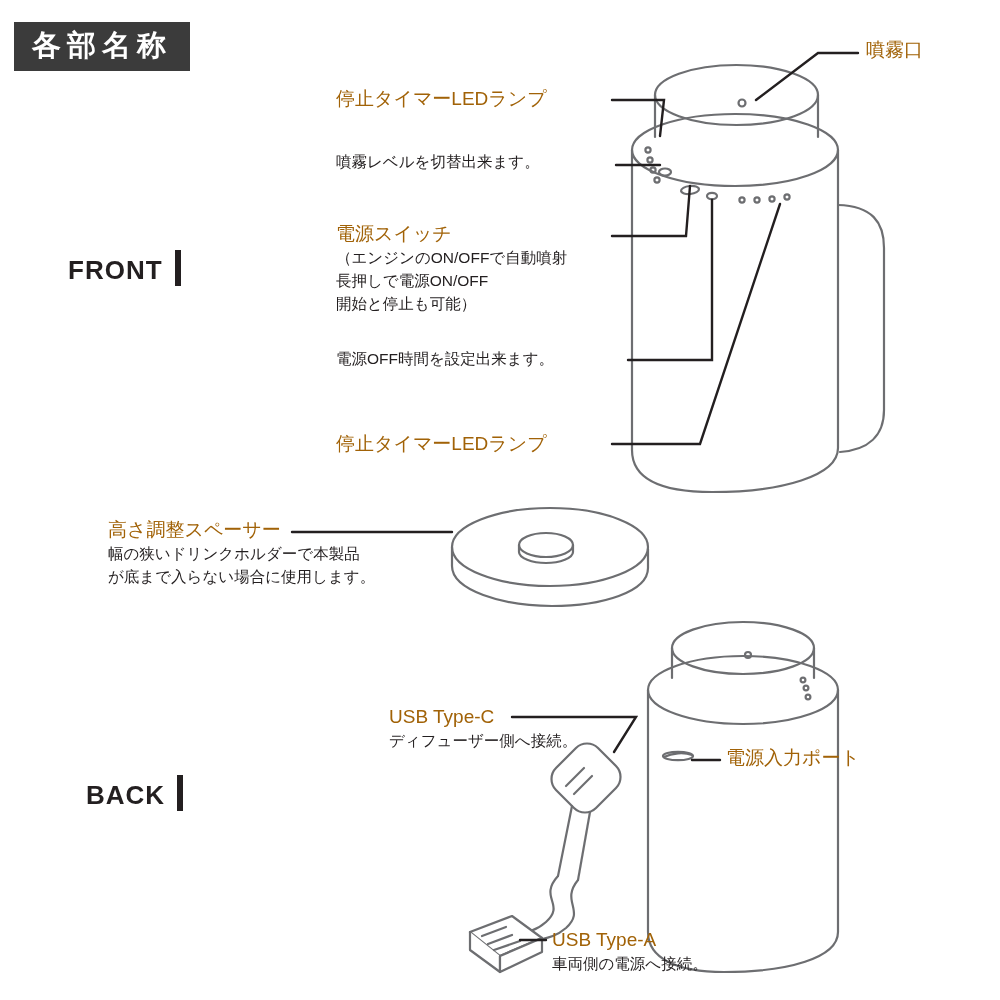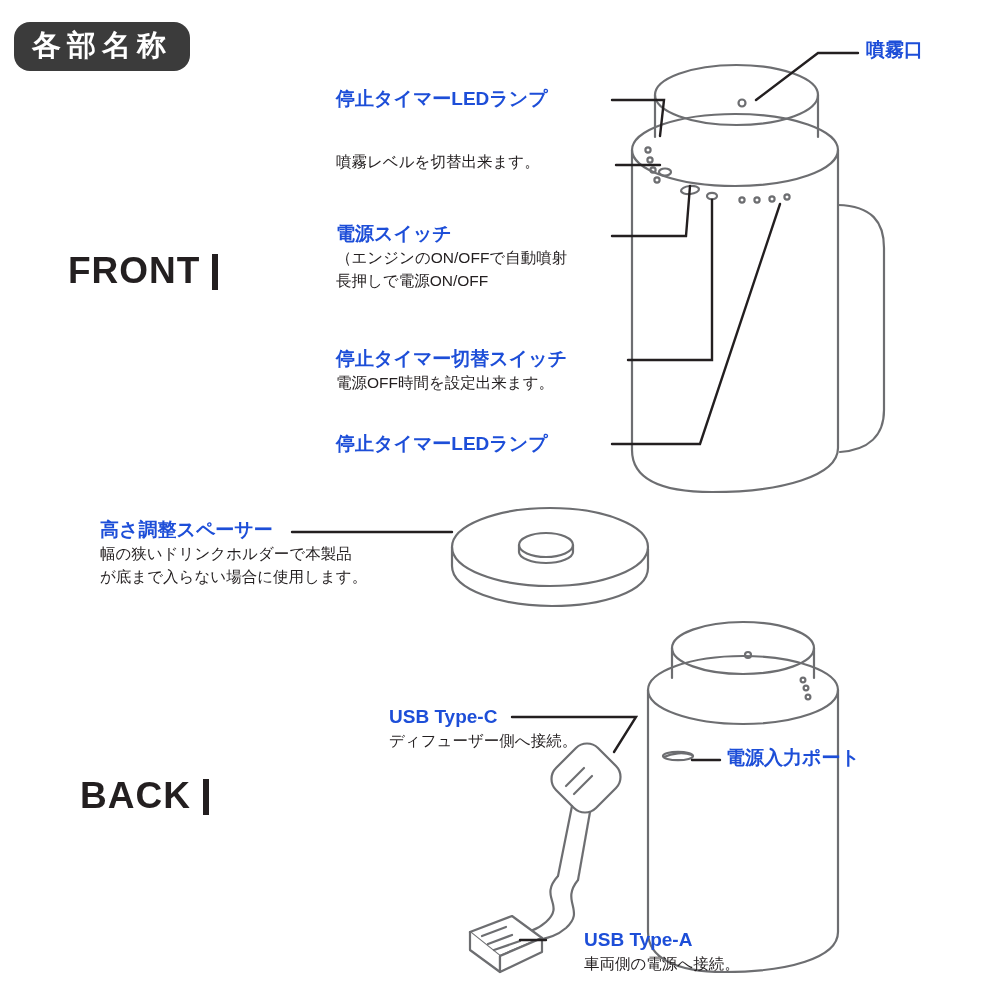--- a/index.html
+++ b/index.html
@@ -34,75 +34,75 @@
   .title-badge {
     position: absolute;
     left: 14px;
     top: 22px;
     background: #3b3b3b;
     color: #ffffff;
     font-size: 29px;
     font-weight: bold;
     letter-spacing: 6px;
     padding: 9px 18px 11px 18px;
-    border-radius: 16px;
+    border-radius: 0;
     line-height: 1;
     white-space: nowrap;
   }
 
   
   .section-label {
     position: absolute;
-    font-size: 37px;
+    font-size: 26px;
     font-weight: bold;
     letter-spacing: 1px;
     color: #231f20;
     white-space: nowrap;
   }
   .section-label .bar {
     display: inline-block;
     width: 6px;
     height: 36px;
     background: #231f20;
     vertical-align: -7px;
     margin-left: 12px;
   }
   #section-front { left: 68px; top: 250px; }
-  #section-back  { left: 80px; top: 775px; text-align: right; }
+  #section-back  { left: 86px; top: 775px; text-align: right; }
 
   
   .callout {
     position: absolute;
     white-space: nowrap;
   }
   .callout .head {
     font-size: 19px;
-    font-weight: bold;
-    color: #1d4ed8;
+    font-weight: normal;
+    color: #a16207;
     line-height: 1.25;
   }
   .callout .sub {
     font-size: 15.5px;
     font-weight: normal;
     color: #231f20;
     line-height: 1.35;
     margin-top: 2px;
   }
 
   
   #c-nozzle          { left: 866px; top: 38px; }
   #c-led-level       { left: 336px; top: 87px; }
   #c-level-switch    { left: 336px; top: 150px; }
   #c-power-switch    { left: 336px; top: 222px; }
   #c-timer-switch    { left: 336px; top: 347px; }
   #c-timer-led       { left: 336px; top: 432px; }
-  #c-spacer          { left: 100px; top: 518px; }
+  #c-spacer          { left: 108px; top: 518px; }
   #c-usb-c           { left: 389px; top: 705px; }
   #c-power-port      { left: 726px; top: 746px; text-align: right; }
-  #c-usb-a           { left: 552px; top: 928px; margin-left: 32px; }
+  #c-usb-a           { left: 552px; top: 928px; }
 </style>
 </head>
 <body>
 
 <div class="canvas">
 
   <svg class="art" viewBox="0 0 1000 1000">
     <g fill="none" stroke="#6d6e71" stroke-width="2.2" stroke-linecap="round" stroke-linejoin="round">
 
       <g>
@@ -210,24 +210,24 @@
   </div>
 
   <div class="callout" id="c-level-switch">
     <div class="sub">噴霧レベルを切替出来ます。</div>
   </div>
 
   <div class="callout" id="c-power-switch">
     <div class="head">電源スイッチ</div>
     <div class="sub">（エンジンのON/OFFで自動噴射</div>
     <div class="sub">長押しで電源ON/OFF</div>
+    <div class="sub">開始と停止も可能）</div>
   </div>
 
   <div class="callout" id="c-timer-switch">
-    <div class="head">停止タイマー切替スイッチ</div>
     <div class="sub">電源OFF時間を設定出来ます。</div>
   </div>
 
   <div class="callout" id="c-timer-led">
     <div class="head">停止タイマーLEDランプ</div>
   </div>
 
   <div class="callout" id="c-spacer">
     <div class="head">高さ調整スペーサー</div>
     <div class="sub">幅の狭いドリンクホルダーで本製品</div>

